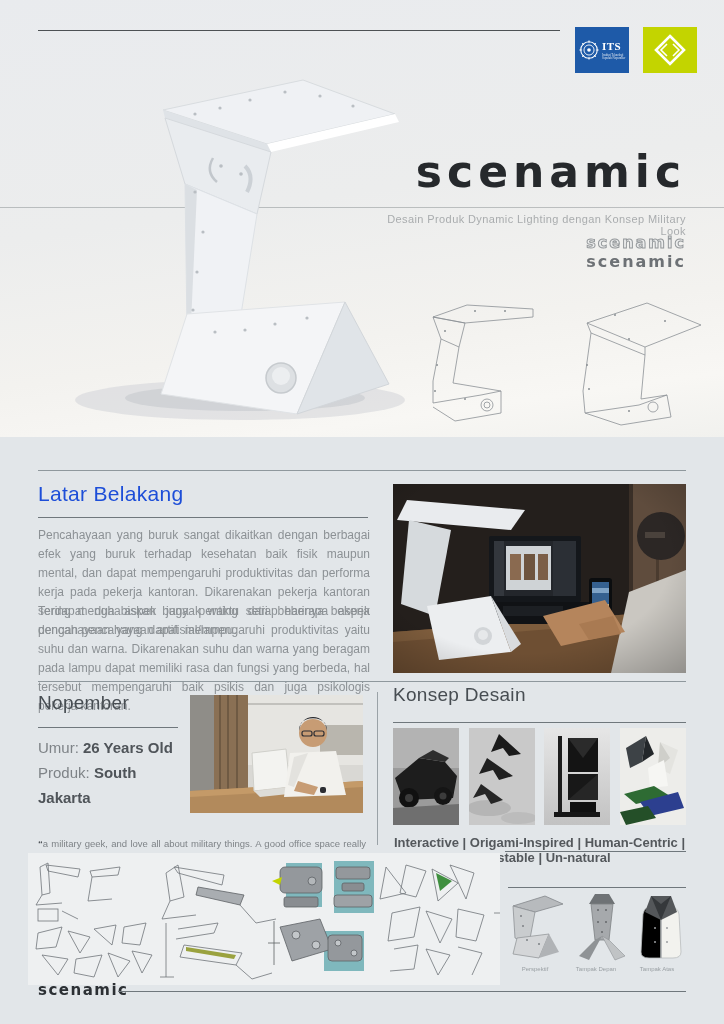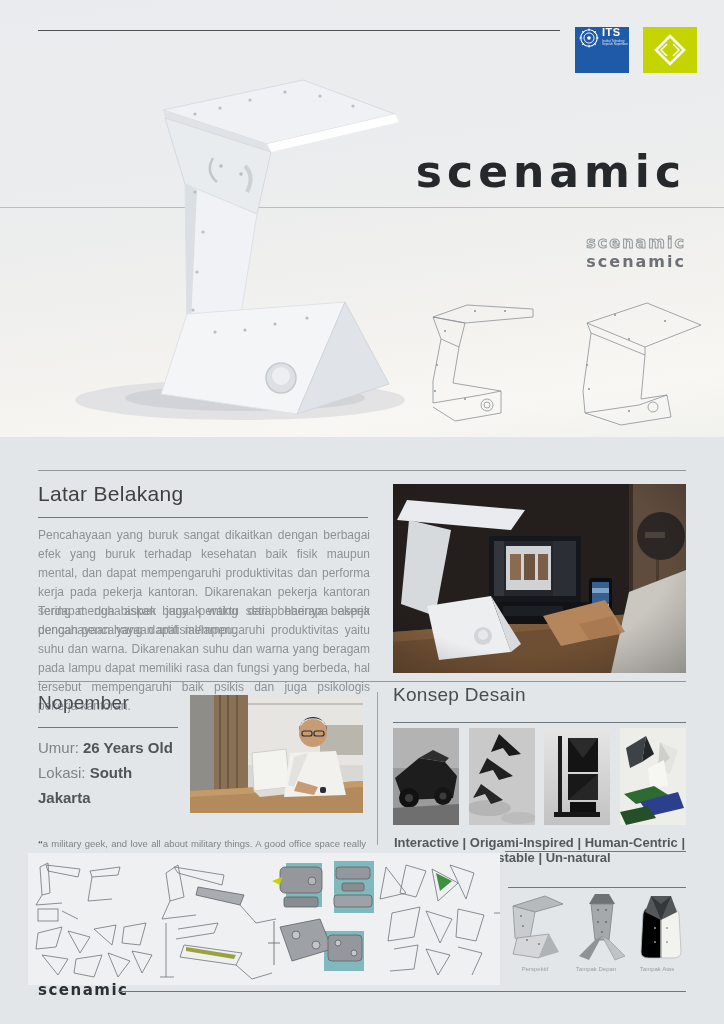--- a/index.html
+++ b/index.html
@@ -5,38 +5,38 @@
   html,body{margin:0;padding:0;}
   body{font-family:"Liberation Sans",sans-serif;background:#d8dcdf;}
   .poster{position:relative;width:724px;height:1024px;margin:0 auto;overflow:hidden;
           background:#e2e6e9;}
   .abs{position:absolute;}
   
   .hero-bg{left:0;top:0;width:724px;height:437px;
     background:linear-gradient(172deg,#e9ebee 0%,#eceded 45%,#f3f2ef 72%,#f8f7f4 88%,#f1f1ee 100%);}
   .hdr-line{left:38px;top:30px;width:522px;height:1px;background:#4d5154;}
   .author{left:38px;top:37px;font-size:9px;letter-spacing:2.6px;color:#66696c;}
-  .its-logo{left:575px;top:27px;width:54px;height:46px;background:#1e5aa8;display:flex;align-items:flex-start;}
+  .its-logo{left:575px;top:27px;width:54px;height:46px;background:#1e5aa8;display:flex;align-items:center;font-family:Liberation Serif, serif;}
   .its-emblem{width:22px;height:22px;margin-left:3px;flex:none;}
   .its-txt{color:#fff;line-height:1;margin-left:2px;}
   .its-txt .its-big{font-size:11px;font-weight:bold;letter-spacing:.5px;}
   .its-txt .its-sub{font-size:3px;margin-top:2px;width:28px;color:#dfe7f2;}
   .lime-logo{left:643px;top:27px;width:54px;height:46px;background:#c3d400;display:flex;align-items:center;justify-content:center;}
   .hero-hline{left:0;top:207px;width:724px;height:1px;background:rgba(125,130,134,.45);}
   .hero-title{left:370px;top:146px;width:316px;text-align:right;
     font-family:"DejaVu Sans",sans-serif;font-size:44px;font-weight:bold;color:#26292c;letter-spacing:5px;}
   .hero-sub{left:370px;top:213px;width:316px;text-align:right;font-size:11px;color:#a9acae;letter-spacing:.4px;}
   .hero-logo-outline{left:370px;top:233px;width:316px;text-align:right;
     font-family:"DejaVu Sans",sans-serif;font-size:16px;font-weight:bold;letter-spacing:2px;
     color:#eceded;-webkit-text-stroke:1px #94989b;}
   .hero-logo-filled{left:370px;top:252px;width:316px;text-align:right;
     font-family:"DejaVu Sans",sans-serif;font-size:16px;font-weight:bold;letter-spacing:2px;color:#6d7175;}
   
   .sep{height:1px;background:#8f989d;}
-  .h1{font-size:21px;color:#404040;letter-spacing:.3px;font-weight:normal;}
+  .h1{font-size:21px;color:#1d4ed8;letter-spacing:.3px;font-weight:normal;}
   .h2{font-size:19px;color:#474d52;letter-spacing:.3px;font-weight:normal;}
   .rule{height:1px;background:#6f777c;}
   .body-txt{font-size:12px;line-height:1.58;color:#8c9195;text-align:justify;}
   
   .pfield{font-size:15px;line-height:1.65;color:#7e8387;}
   .pfield b{color:#4f5459;}
   .quote{font-size:9.5px;line-height:1.5;color:#7e8387;text-align:justify;}
   .quote b{color:#4f5459;}
   .vdiv{width:1px;background:#9aa2a7;}
   
@@ -124,20 +124,21 @@
       <circle cx="230" cy="262" r="1.6"></circle>
         <circle cx="262" cy="256" r="1.6"></circle>
       <circle cx="176" cy="104" r="1.8"></circle>
         <circle cx="196" cy="112" r="1.8"></circle>
     </g>
     <path d="M168,96 q-8,14 4,24" fill="none" stroke="#c2c7cc" stroke-width="2.5"></path>
     <path d="M200,104 q10,10 2,26" fill="none" stroke="#ccd1d6" stroke-width="4"></path>
   </svg>
 
   <div class="abs hero-title">scenamic</div>
+  <div class="abs hero-sub">Desain Produk Dynamic Lighting dengan Konsep Military Look</div>
   <div class="abs hero-logo-outline">scenamic</div>
   <div class="abs hero-logo-filled">scenamic</div>
 
   <svg class="abs" style="left:415px;top:295px;" width="300" height="138" viewBox="0 0 300 138">
     <g fill="none" stroke="#8b9095" stroke-width=".8">
 
       <polygon points="18,22 52,10 118,14 118,22 50,28"></polygon>
       <polygon points="18,22 50,28 44,52 26,44"></polygon>
       <polyline points="26,44 18,86 18,108 66,100 86,96 86,118 40,126 18,112"></polyline>
       <polyline points="44,52 38,88 86,96"></polyline>
@@ -216,21 +217,21 @@
     </radialGradient>
       </defs>
   </svg>
 
   <div class="abs sep" style="left:38px;top:681px;width:648px;"></div>
   <div class="abs h2" style="left:38px;top:692px;">Nopember</div>
   <div class="abs rule" style="left:38px;top:727px;width:140px;"></div>
 
   <div class="abs pfield" style="left:38px;top:736px;width:146px;">
     <div><span>Umur: </span><b>26 Years Old</b></div>
-    <div><span>Lokasi: </span><b>South Jakarta</b></div>
+    <div><span>Produk: </span><b>South Jakarta</b></div>
   </div>
 
   <div class="abs quote" style="left:38px;top:810px;width:328px;margin-top:27px;">
     <b>“</b><span>a military geek, and love all about military things. A good office space really boost my work productivity, and with military looks office space is a plus to boost my mood on working</span><b>”</b>
   </div>
 
   <svg class="abs" style="left:190px;top:695px;" width="173" height="118" viewBox="0 0 173 118">
     <rect width="173" height="118" fill="#d9d8d4"></rect>
     <rect x="58" width="115" height="70" fill="#e6e5e1"></rect>
     <rect x="58" y="8" width="115" height="2" fill="#c2c1bd"></rect>

